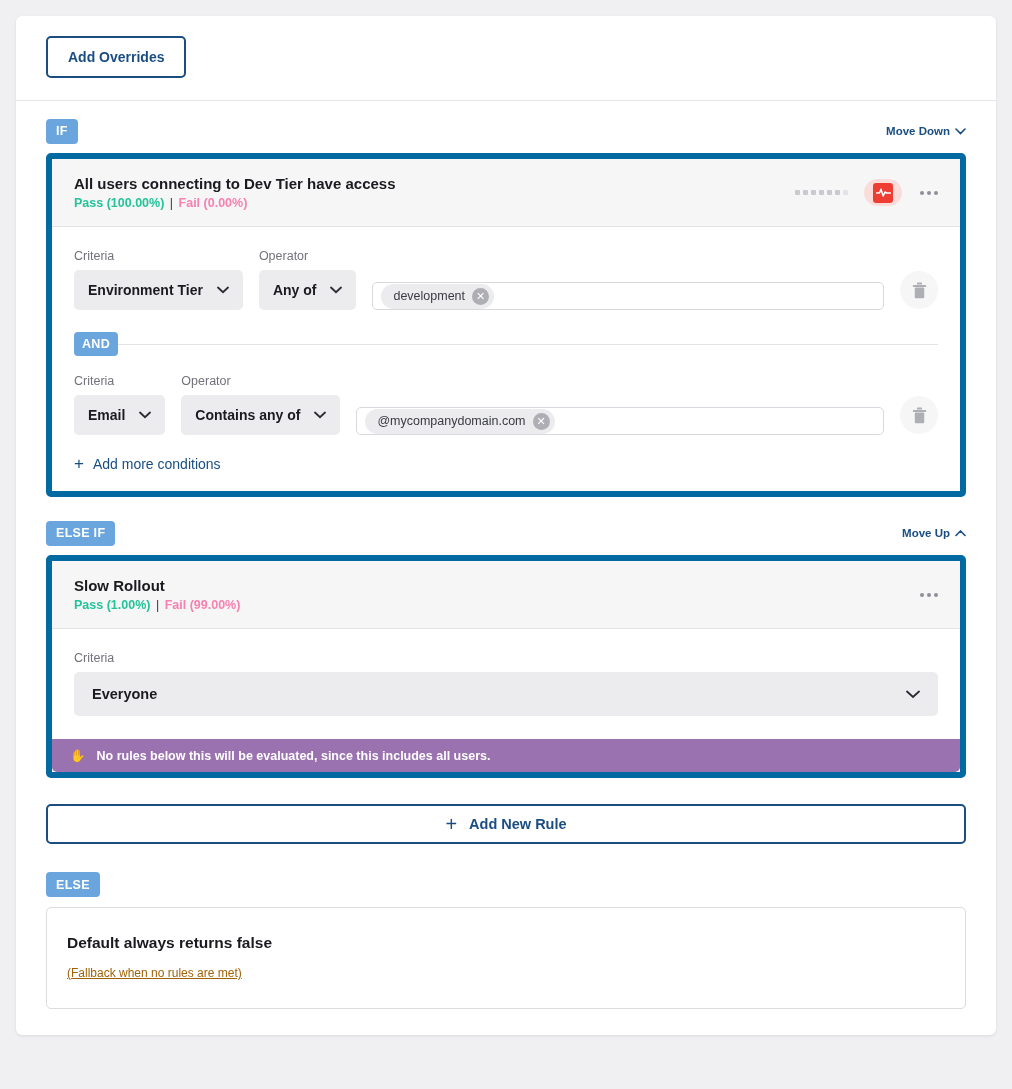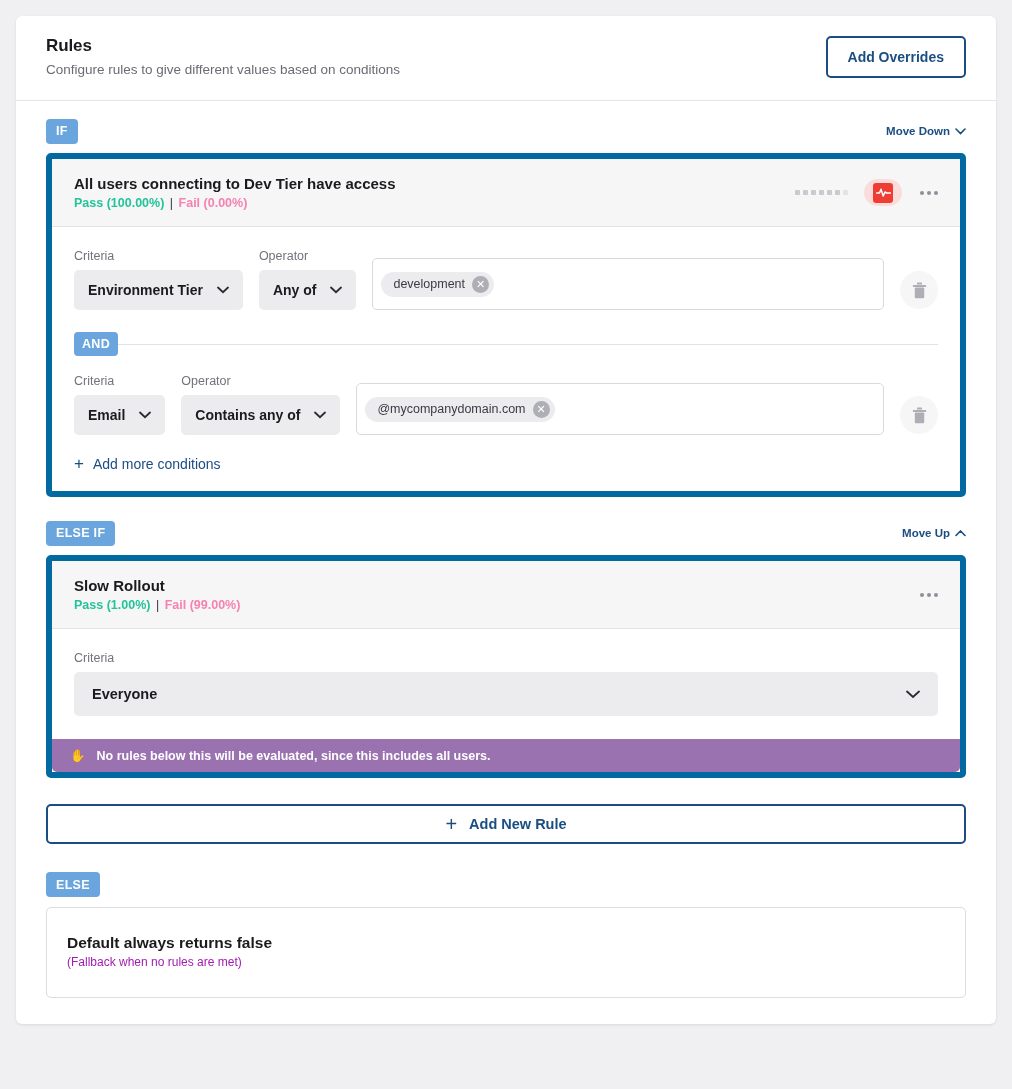--- a/index.html
+++ b/index.html
@@ -202,21 +202,21 @@
     cursor: pointer;
     white-space: nowrap;
   }
   .select .chev { color: #2a2a33; display: flex; }
 
   .tag-input {
     flex: 1;
     background: #ffffff;
     border: 1px solid #d8d8de;
     border-radius: 5px;
-    height: 52px;
+    height: 28px;
     display: flex;
     align-items: center;
     padding: 0 8px;
     gap: 6px;
     cursor: text;
   }
   .chip {
     display: inline-flex;
     align-items: center;
     gap: 7px;
@@ -345,38 +345,35 @@
     background: #ffffff;
     padding: 26px 32px 28px 20px;
     min-height: 84px;
   }
   .else-title {
     font-size: 15.5px;
     font-weight: bold;
     color: #1a1a1f;
   }
   .else-sub {
-    margin-top: 3px;
+    margin-top: 14px;
     font-size: 12px;
-    color: #a21caf;
+    color: #a16207;
+    text-decoration: underline;
   }
 
   .spacer-24 { height: 24px; }
 </style>
 </head>
 <body>
 
 <div class="page">
   <div class="outer-card">
 
     <div class="card-header">
-      <div>
-        <div class="header-title">Rules</div>
-        <div class="header-sub">Configure rules to give different values based on conditions</div>
-      </div>
       <button class="btn-outline">Add Overrides</button>
     </div>
 
     <div class="card-body">
 
       <div class="badge-row">
         <span class="badge">IF</span>
         <span class="move-link">
           <span>Move Down</span>
           <svg width="11" height="7" viewBox="0 0 11 7">

